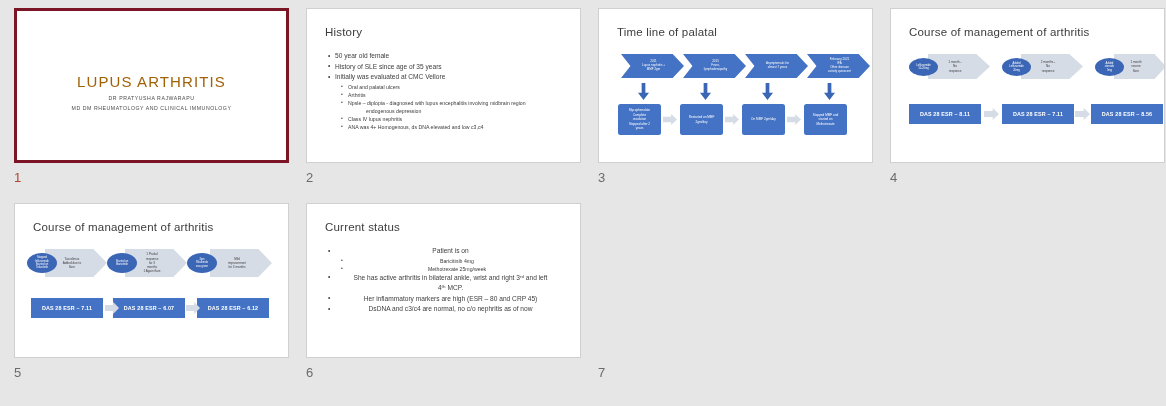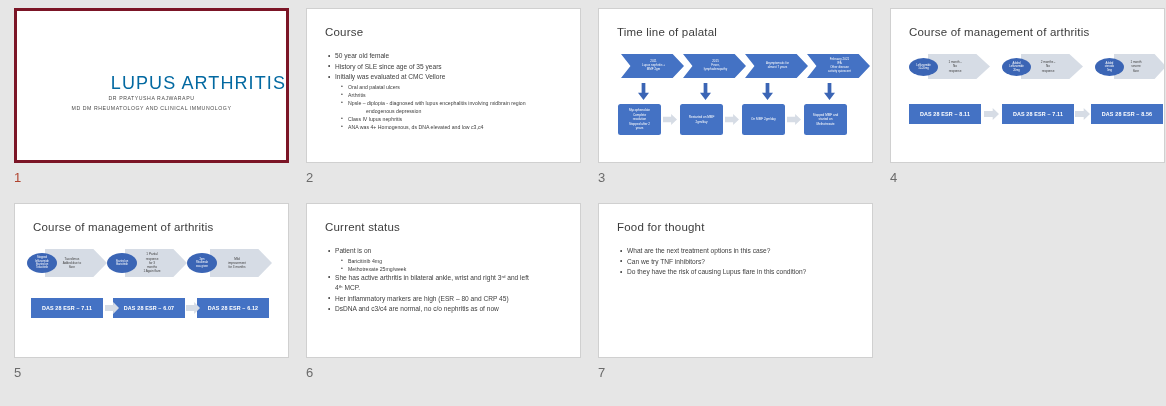--- a/index.html
+++ b/index.html
@@ -30,22 +30,22 @@
     left: 0; top: 162px;
     font-size: 13px;
     color: #6b6b6b;
     letter-spacing: .3px;
   }
   .slide-num.active { color: #b0442f; }
 
   
   .t-title {
     position: absolute; left: 0; right: 0; top: 62px;
-    text-align: right;
-    font-size: 18px; color: #0369a1;
+    text-align: center;
+    font-size: 15px; color: #a16207;
     letter-spacing: 1.1px;
     font-weight: 400;
   }
   .t-sub1, .t-sub2 {
     position: absolute; left: 0; right: 0;
     text-align: center;
     font-size: 5.2px; color: #4a4a4a;
     letter-spacing: .55px;
   }
   .t-sub1 { top: 84px; }
@@ -141,21 +141,21 @@
     <div class="slide selected">
       <div class="t-title">LUPUS ARTHRITIS</div>
       <div class="t-sub1">DR PRATYUSHA RAJWARAPU</div>
       <div class="t-sub2">MD DM RHEUMATOLOGY AND CLINICAL IMMUNOLOGY</div>
     </div>
     <div class="slide-num active">1</div>
   </div>
 
   <div class="cell" style="left:306px;top:8px;width:275px;height:180px;">
     <div class="slide">
-      <div class="s-head">Course</div>
+      <div class="s-head">History</div>
       <div class="bullets">
         <div class="b1">50 year old female</div>
         <div class="b1">History of SLE since age of 35 years</div>
         <div class="b1">Initially was evaluated at CMC Vellore</div>
         <div class="b2">Oral and palatal ulcers</div>
         <div class="b2">Arthritis</div>
         <div class="b2">Npsle – diplopia - diagnosed with lupus encephalitis involving midbrain region</div>
         <div class="b2-cont">endogenous depression</div>
         <div class="b2">Class IV lupus nephritis</div>
         <div class="b2">ANA was 4+ Homogenous, ds DNA elevated and low c3,c4</div>
@@ -227,41 +227,33 @@
       <div class="das" style="left:16px;top:94px;width:72px;height:20px;">DAS 28 ESR – 7.11</div>
       <div class="das" style="left:98px;top:94px;width:72px;height:20px;">DAS 28 ESR – 6.07</div>
       <div class="das" style="left:182px;top:94px;width:72px;height:20px;">DAS 28 ESR – 6.12</div>
 
       <div class="rt-arrow" style="left:90px;top:98px;width:14px;height:12px;"></div>
       <div class="rt-arrow" style="left:171px;top:98px;width:14px;height:12px;"></div>
     </div>
     <div class="slide-num">5</div>
   </div>
 
-  <div class="cell" style="left:306px;top:203px;width:275px;height:180px;">
+  <div class="cell" style="left:306px;top:203px;width:275px;height:180px;text-align:center;">
     <div class="slide">
       <div class="s-head">Current status</div>
       <div class="bullets">
         <div class="b1">Patient is on</div>
         <div class="b2">Baricitinib 4mg</div>
         <div class="b2">Methotrexate 25mg/week</div>
         <div class="b1">She has active arthritis in bilateral ankle, wrist and right 3ʳᵈ and left</div>
         <div class="b1-cont">4ᵗʰ MCP.</div>
         <div class="b1">Her inflammatory markers are high (ESR – 80 and CRP 45)</div>
         <div class="b1">DsDNA and c3/c4 are normal, no c/o nephritis as of now</div>
       </div>
     </div>
     <div class="slide-num">6</div>
   </div>
 
   <div class="cell" style="left:598px;top:203px;width:275px;height:180px;">
-    <div class="slide">
-      <div class="s-head">Food for thought</div>
-      <div class="bullets">
-        <div class="b1">What are the next treatment options in this case?</div>
-        <div class="b1">Can we try TNF inhibitors?</div>
-        <div class="b1">Do they have the risk of causing Lupus flare in this condition?</div>
-      </div>
-    </div>
     <div class="slide-num">7</div>
   </div>
 
 </div>
 
 </body></html>

